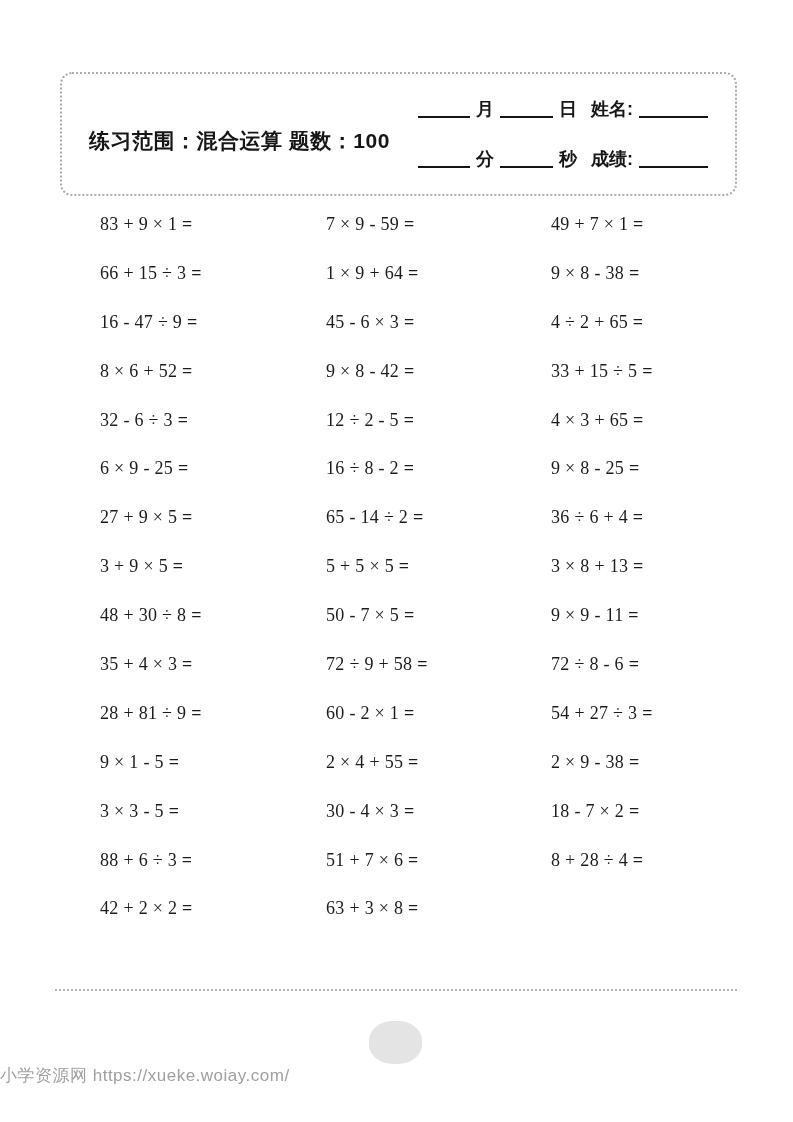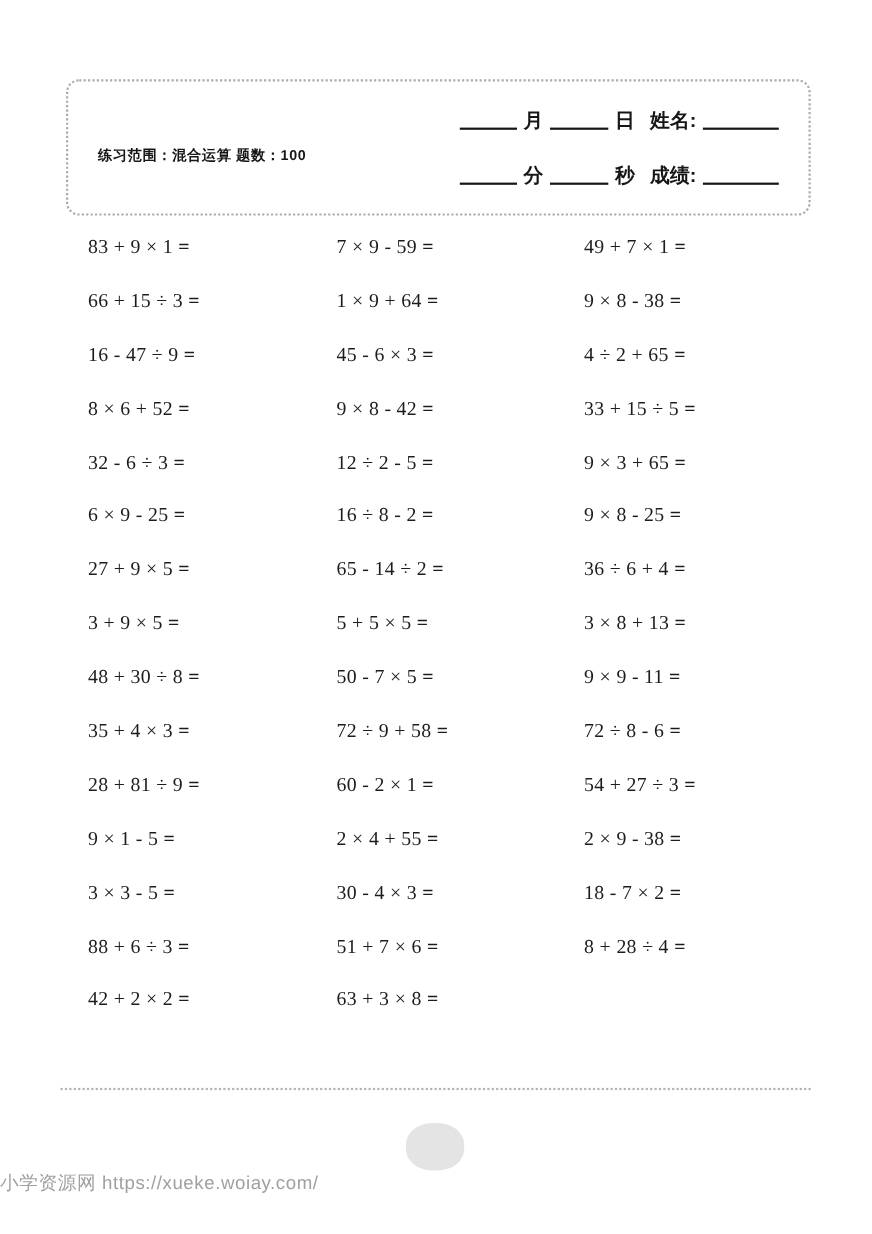--- a/index.html
+++ b/index.html
@@ -15,41 +15,41 @@
   
   .header-box {
     position:absolute; left:60px; top:72px;
     width:677px; height:124px;
     border:2px dotted #ababab;
     border-radius:12px;
     display:flex; align-items:center;
   }
   .practice-info {
     margin-left:27px; margin-top:14px;
-    font-size:13px; font-weight:600; color:#161616;
+    font-size:21px; font-weight:600; color:#161616;
     letter-spacing:0.5px; white-space:nowrap;
   }
   .header-fields {
     margin-left:auto; margin-right:27px;
     display:flex; flex-direction:column; gap:32px;
   }
   .field-row { display:flex; align-items:flex-end; column-gap:6px; }
   .cjk-label {
     font-size:18px; font-weight:600; color:#161616;
     line-height:1; white-space:nowrap;
   }
   .label-wide { margin-left:8px; }
   .blank { display:inline-block; height:12px; border-bottom:2px solid #161616; }
   .blank-s  { width:52px; }
   .blank-s2 { width:53px; }
   .blank-l  { width:69px; }
 
   
   .problems {
-    position:absolute; left:80px; top:200px; width:649px;
+    position:absolute; left:100px; top:200px; width:649px;
     display:grid;
     grid-template-columns:226px 225px 198px;
     grid-auto-rows:48.9px;
     align-items:center;
   }
   .problem {
     font-family:"Liberation Serif", "DejaVu Serif", serif;
     font-size:18px; color:#1c1c1c;
     white-space:nowrap; letter-spacing:0.3px;
   }
@@ -107,21 +107,21 @@
       <div class="problem"><span>1 × 9 + 64 </span><b>=</b></div>
       <div class="problem"><span>9 × 8 - 38 </span><b>=</b></div>
       <div class="problem"><span>16 - 47 ÷ 9 </span><b>=</b></div>
       <div class="problem"><span>45 - 6 × 3 </span><b>=</b></div>
       <div class="problem"><span>4 ÷ 2 + 65 </span><b>=</b></div>
       <div class="problem"><span>8 × 6 + 52 </span><b>=</b></div>
       <div class="problem"><span>9 × 8 - 42 </span><b>=</b></div>
       <div class="problem"><span>33 + 15 ÷ 5 </span><b>=</b></div>
       <div class="problem"><span>32 - 6 ÷ 3 </span><b>=</b></div>
       <div class="problem"><span>12 ÷ 2 - 5 </span><b>=</b></div>
-      <div class="problem"><span>9 × 3 + 65 </span><b>=</b></div>
+      <div class="problem"><span>4 × 3 + 65 </span><b>=</b></div>
       <div class="problem"><span>6 × 9 - 25 </span><b>=</b></div>
       <div class="problem"><span>16 ÷ 8 - 2 </span><b>=</b></div>
       <div class="problem"><span>9 × 8 - 25 </span><b>=</b></div>
       <div class="problem"><span>27 + 9 × 5 </span><b>=</b></div>
       <div class="problem"><span>65 - 14 ÷ 2 </span><b>=</b></div>
       <div class="problem"><span>36 ÷ 6 + 4 </span><b>=</b></div>
       <div class="problem"><span>3 + 9 × 5 </span><b>=</b></div>
       <div class="problem"><span>5 + 5 × 5 </span><b>=</b></div>
       <div class="problem"><span>3 × 8 + 13 </span><b>=</b></div>
       <div class="problem"><span>48 + 30 ÷ 8 </span><b>=</b></div>

